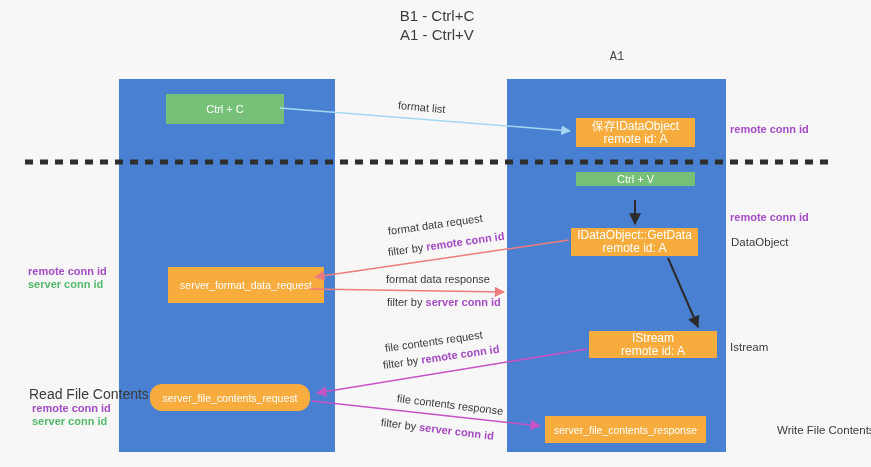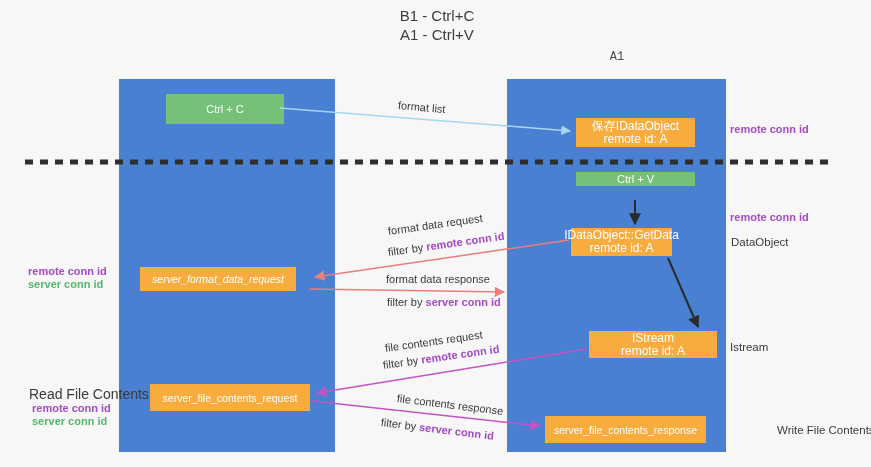--- a/index.html
+++ b/index.html
@@ -59,36 +59,36 @@
 
     <div class="box orange fs10" style="left:576px;top:118px;width:119px;height:29px;">
       <div>保存IDataObject</div>
       <div>remote id: A</div>
     </div>
 
     <div class="box green fs11" style="left:576px;top:172px;width:119px;height:14px;justify-content:center;">
       <div>Ctrl + V</div>
     </div>
 
-    <div class="box orange fs10" style="left:571px;top:228px;width:101px;height:28px;">
+    <div class="box orange fs10" style="left:571px;top:228px;width:127px;height:28px;">
       <div>IDataObject::GetData</div>
       <div>remote id: A</div>
     </div>
 
-    <div class="box orange fs105" style="left:140px;top:267px;width:156px;height:24px;font-style:italic;">
+    <div class="box orange fs105" style="left:168px;top:267px;width:156px;height:36px;">
       <div>server_format_data_request</div>
     </div>
 
 
     <div class="box orange fs10" style="left:589px;top:331px;width:128px;height:27px;">
       <div>IStream</div>
       <div>remote id: A</div>
     </div>
 
-    <div class="box orange fs105" style="left:150px;top:384px;width:160px;height:27px;">
+    <div class="box orange fs105" style="left:150px;top:384px;width:160px;height:27px;border-radius:12px;">
       <div>server_file_contents_request</div>
     </div>
 
     <div class="box orange fs105" style="left:545px;top:416px;width:161px;height:27px;">
       <div>server_file_contents_response</div>
     </div>
 
     <div class="lbl purple" style="left:730px;top:123px;">remote conn id</div>
     <div class="lbl purple" style="left:730px;top:211px;">remote conn id</div>
     <div class="lbl" style="left:731px;top:236px;font-size:11.5px;">DataObject</div>

